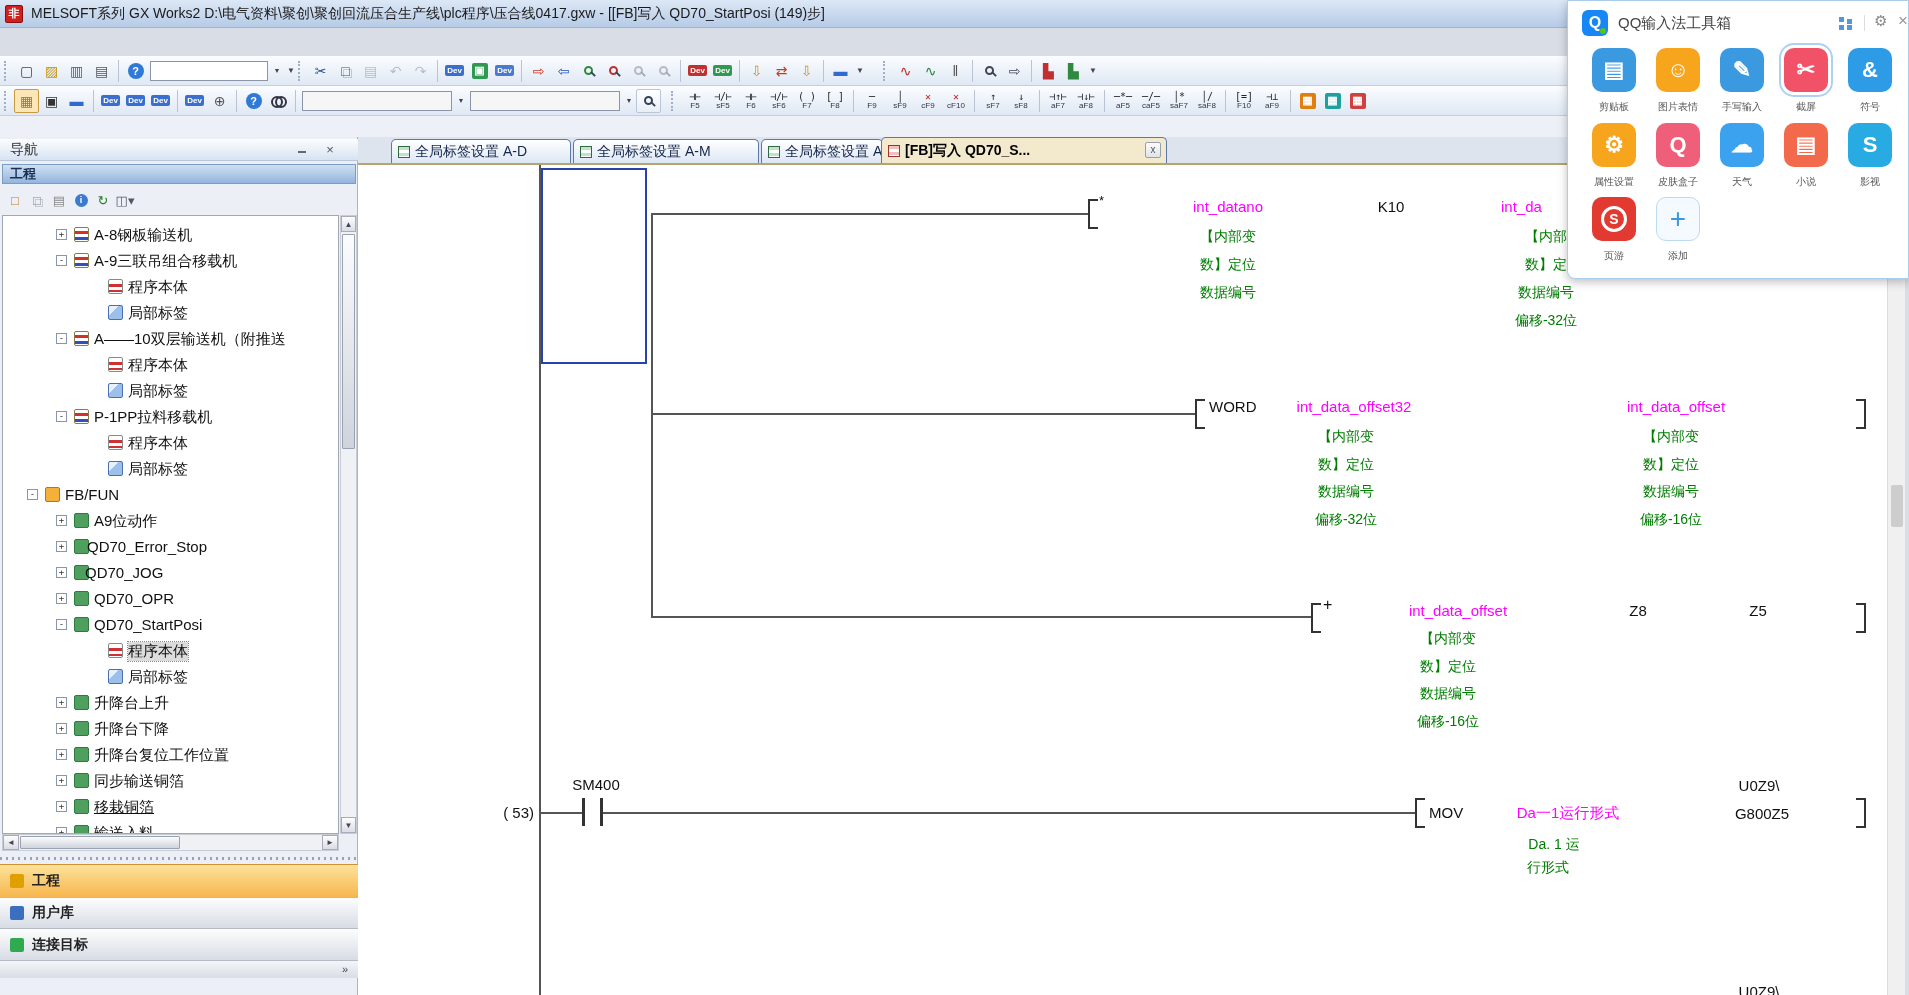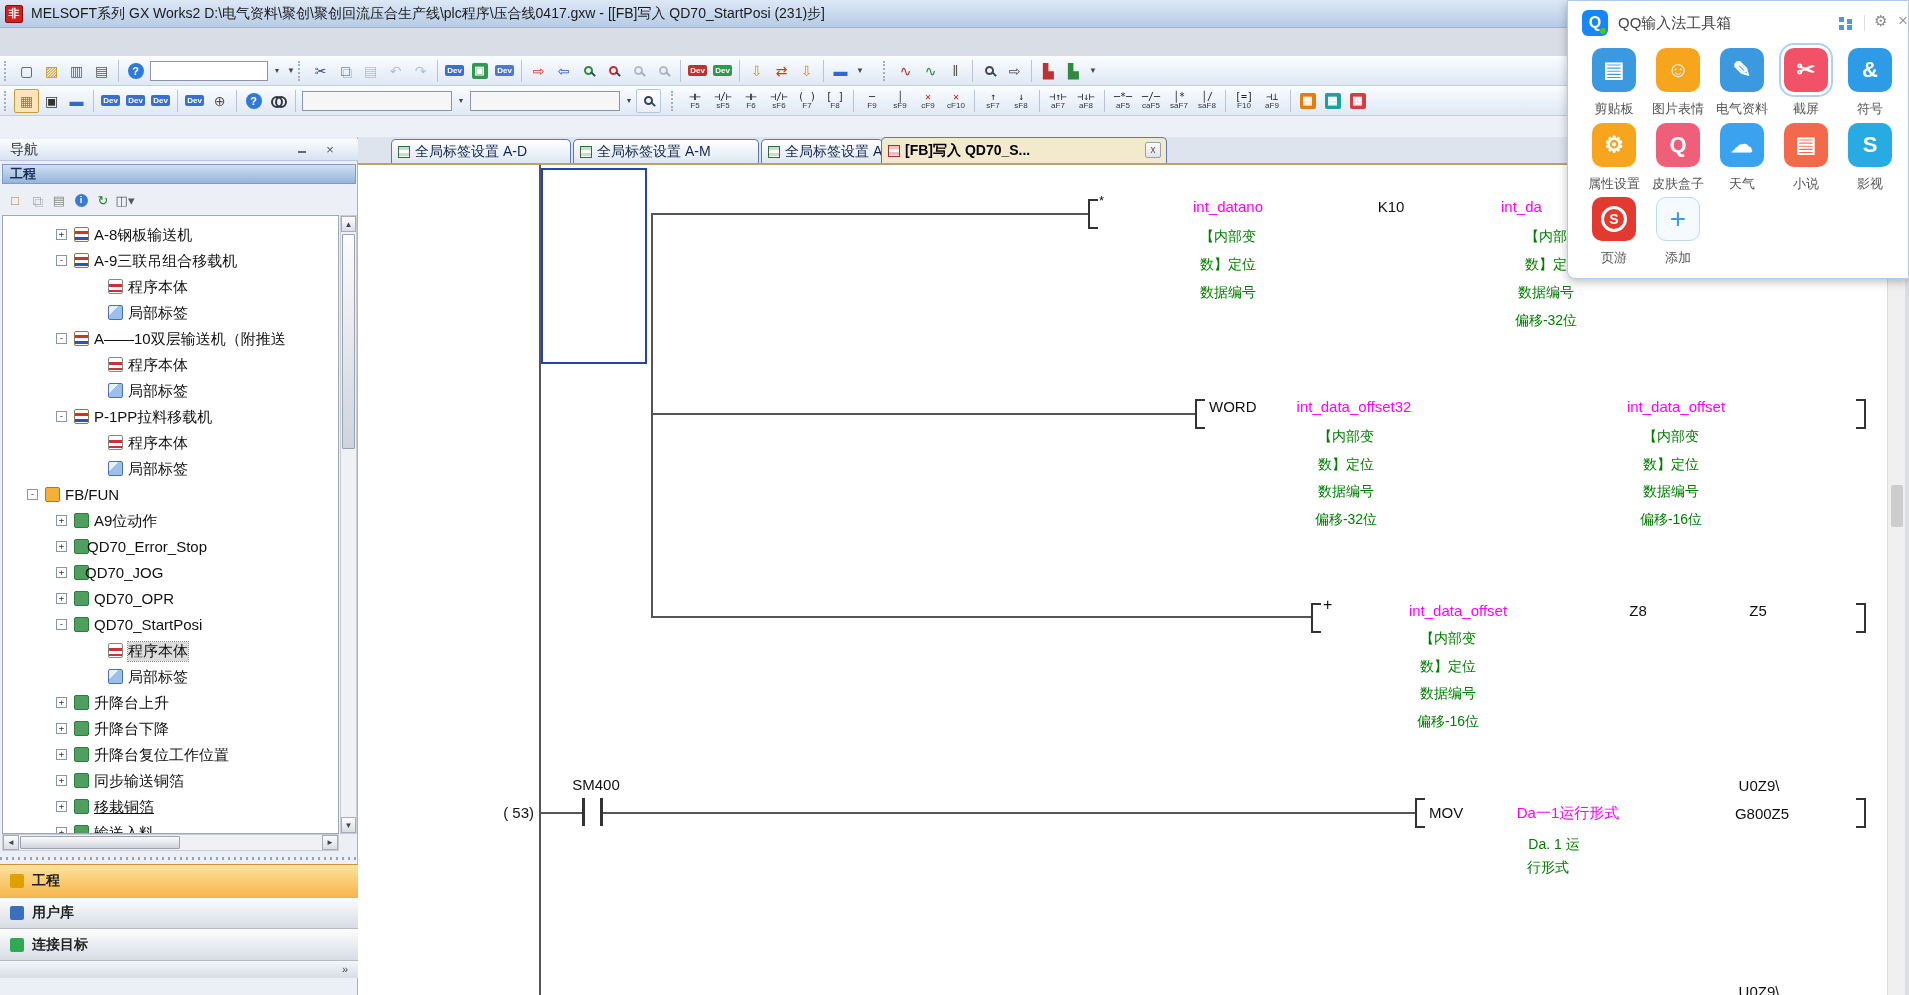--- a/index.html
+++ b/index.html
@@ -146,30 +146,30 @@
   #qq-grid-icon i { position:absolute; width:5px; height:5px; background:#5596d8; }
   #qq-div { position:absolute; left:296px; top:14px; width:1px; height:16px; background:#ddd; }
   #qq-gear { position:absolute; left:306px; top:11px; font-size:15px; color:#8a8a8a; }
   #qq-close { position:absolute; left:330px; top:10px; font-size:17px; color:#999; }
   .qcell { position:absolute; width:60px; text-align:center; }
   .qicon { width:44px; height:44px; border-radius:10px; margin:0 auto; display:flex; align-items:center;
     justify-content:center; color:#fff; font-size:22px; font-weight:bold; }
   .qicon.selring { outline:2px solid #aed0f2; outline-offset:3px; }
   .qicon .ring { width:26px; height:26px; border:3px solid #fff; border-radius:50%; font-size:14px;
     line-height:20px; font-weight:bold; }
-  .qlabel { font-size:13px; color:#555; margin-top:8px; white-space:nowrap; }
+  .qlabel { font-size:10px; color:#555; margin-top:8px; white-space:nowrap; }
 </style>
 </head>
 <body>
 
 <div id="app">
 
   <div id="titlebar">
     <div id="app-icon">非</div>
-    <div id="title-text">MELSOFT系列 GX Works2 D:\电气资料\聚创\聚创回流压合生产线\plc程序\压合线0417.gxw - [[FB]写入 QD70_StartPosi (231)步]</div>
+    <div id="title-text">MELSOFT系列 GX Works2 D:\电气资料\聚创\聚创回流压合生产线\plc程序\压合线0417.gxw - [[FB]写入 QD70_StartPosi (149)步]</div>
   </div>
 
 
   <div id="toolbar1" class="toolbar">
       <span class="vgrip"></span>
       <span class="tb">
         <span style="color: rgb(68, 68, 85);">▢</span>
       </span>
       <span class="tb">
         <span style="color: rgb(200, 146, 10);">▨</span>
@@ -702,21 +702,21 @@
   <div class="qcell" style="left: 16px; top: 47px;">
         <div class="qicon" style="background: rgb(59, 153, 224);">▤</div>
         <div class="qlabel">剪贴板</div>
       </div>
       <div class="qcell" style="left: 80px; top: 47px;">
         <div class="qicon" style="background: rgb(247, 165, 29);">☺</div>
         <div class="qlabel">图片表情</div>
       </div>
       <div class="qcell" style="left: 144px; top: 47px;">
         <div class="qicon" style="background: rgb(59, 153, 224);">✎</div>
-        <div class="qlabel">电气资料</div>
+        <div class="qlabel">手写输入</div>
       </div>
       <div class="qcell" style="left: 208px; top: 47px;">
         <div class="qicon selring" style="background: rgb(242, 82, 104);">✂</div>
         <div class="qlabel">截屏</div>
       </div>
       <div class="qcell" style="left: 272px; top: 47px;">
         <div class="qicon" style="background: rgb(46, 155, 230);">&amp;</div>
         <div class="qlabel">符号</div>
       </div>
       <div class="qcell" style="left: 16px; top: 122px;">

